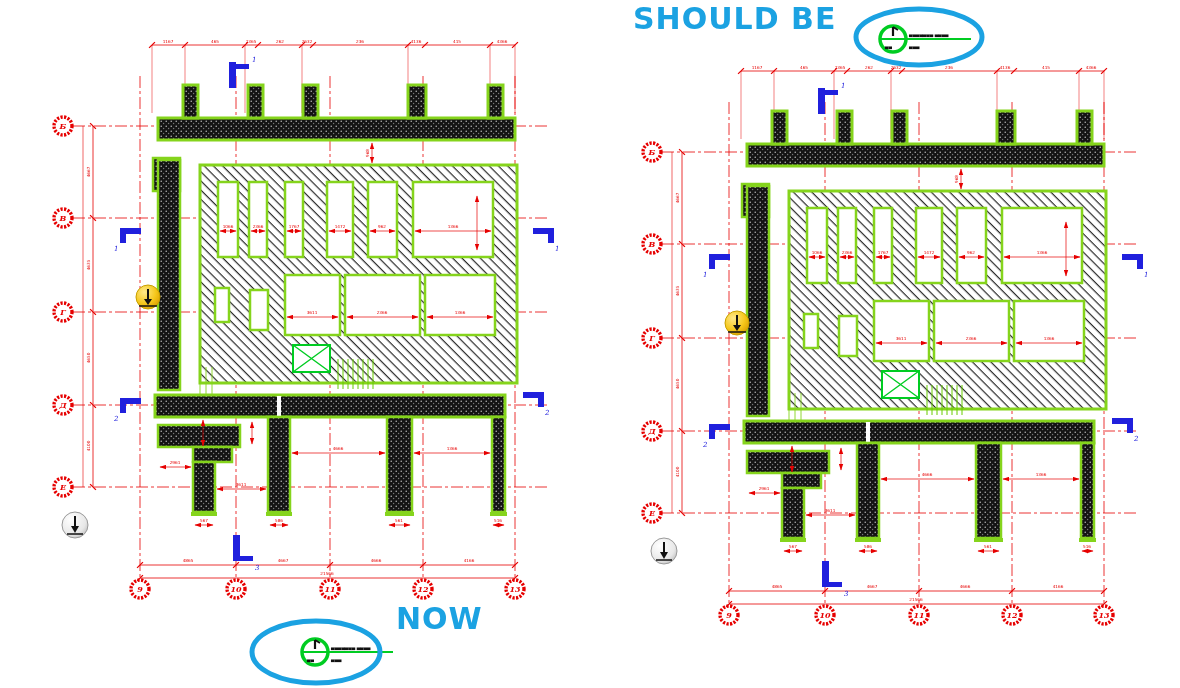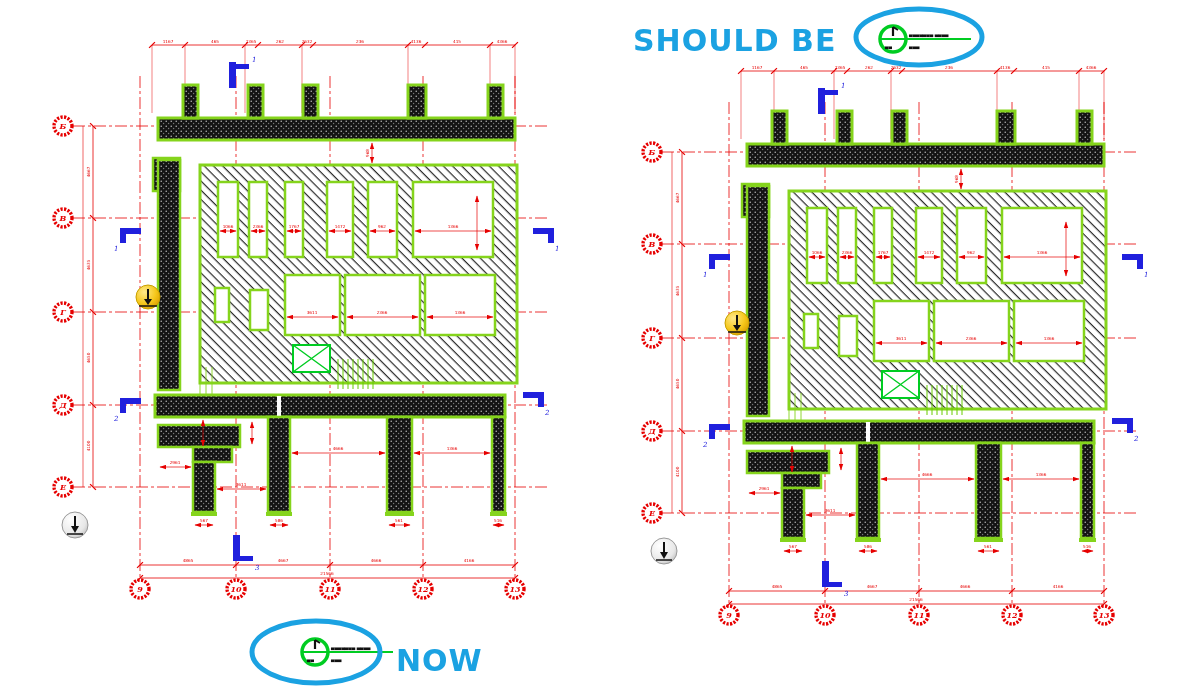--- a/index.html
+++ b/index.html
@@ -309,16 +309,16 @@
 
   <use href="#plan" transform="translate(629,36)"></use>
 
   <use href="#lvlmark" transform="translate(315,652)"></use>
   <use href="#lvlmark" transform="translate(893,39)"></use>
 
   <ellipse cx="316" cy="652" rx="64" ry="31" fill="none" stroke="#1ba2e2" stroke-width="5"></ellipse>
   <ellipse cx="919" cy="37" rx="63" ry="28" fill="none" stroke="#1ba2e2" stroke-width="5"></ellipse>
 </svg>
 
-  <div class="anno" style="left:633px;top:23px;">SHOULD BE</div>
-  <div class="anno" style="left:396px;top:643px;">NOW</div>
+  <div class="anno" style="left:633px;top:1px;">SHOULD BE</div>
+  <div class="anno" style="left:396px;top:601px;">NOW</div>
 
 </div>
 
 </body></html>

